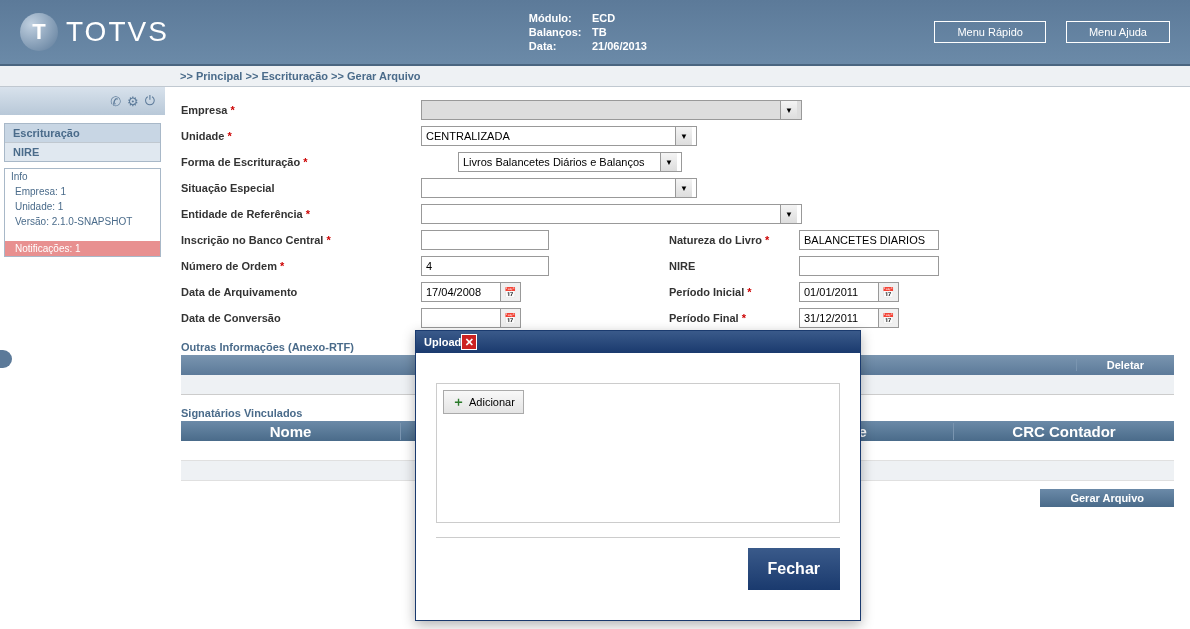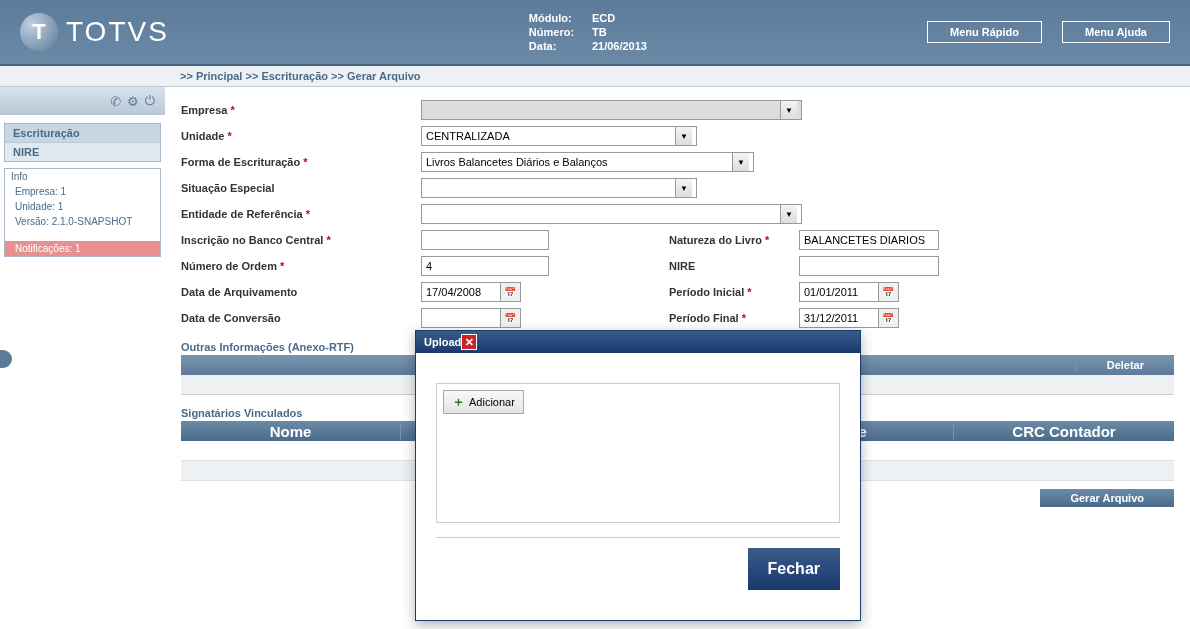--- a/index.html
+++ b/index.html
@@ -7,21 +7,21 @@
 
 
 .header { background: linear-gradient(#5c7a99, #6b8aa8); color: #fff; height: 66px; display: flex; align-items: center; padding: 0 20px; border-bottom: 2px solid #4a6580; }
 .logo { display: flex; align-items: center; gap: 8px; }
 .logo-icon { width: 38px; height: 38px; background: radial-gradient(circle at 30% 30%, #c0d0e0, #5c7a99); border-radius: 50%; display: flex; align-items: center; justify-content: center; color: #fff; font-size: 22px; font-weight: bold; }
 .logo-text { font-size: 28px; letter-spacing: 2px; font-weight: 300; }
 .header-info { margin-left: 360px; font-size: 11px; font-weight: bold; }
 .header-info div { margin: 2px 0; }
 .header-info span:first-child { display: inline-block; width: 60px; }
 .header-buttons { margin-left: auto; display: flex; gap: 20px; }
-.header-btn { border: 1px solid #fff; background: transparent; color: #fff; padding: 4px 22px; font-size: 11px; font-weight: bold; cursor: pointer; }
+.header-btn { border: 1px solid #fff; background: transparent; color: #fff; padding: 4px 22px; font-size: 11px; font-weight: normal; cursor: pointer; }
 
 
 .breadcrumb-bar { background: #eef1f4; border-bottom: 1px solid #c0c8d0; padding: 4px 0 4px 180px; font-size: 11px; color: #4a6b8a; font-weight: bold; }
 .breadcrumb-bar span { color: #4a6b8a; }
 
 
 .container { display: flex; }
 .sidebar { width: 165px; background: #fff; }
 .sidebar-toolbar { height: 28px; background: linear-gradient(#d8e2ec, #b8c8d8); display: flex; justify-content: flex-end; align-items: center; gap: 6px; padding-right: 10px; }
 .sidebar-toolbar-icon { color: #5c7a99; font-size: 13px; cursor: pointer; }
@@ -76,21 +76,21 @@
 </head>
 <body>
 
 <div class="header">
   <div class="logo">
     <div class="logo-icon">T</div>
     <div class="logo-text">TOTVS</div>
   </div>
   <div class="header-info">
     <div><span>Módulo:</span> <span>ECD</span></div>
-    <div><span>Número:</span> <span>TB</span></div>
+    <div><span>Balanços:</span> <span>TB</span></div>
     <div><span>Data:</span> <span>21/06/2013</span></div>
   </div>
   <div class="header-buttons">
     <button class="header-btn">Menu Rápido</button>
     <button class="header-btn">Menu Ajuda</button>
   </div>
 </div>
 
 <div class="breadcrumb-bar">
   <span>&gt;&gt;</span> <span>Principal</span>
@@ -128,21 +128,21 @@
     </div>
     <div class="form-row">
       <div class="form-label"><span>Unidade</span> <span class="req">*</span></div>
       <div class="form-select" style="width:276px;">
           <span>CENTRALIZADA</span>
           <span class="select-arrow">▼</span>
         </div>
     </div>
     <div class="form-row">
       <div class="form-label"><span>Forma de Escrituração</span> <span class="req">*</span></div>
-      <div class="form-select" style="width:333px;">
+      <div class="form-select" style="width:224px;margin-left:37px;">
           <span>Livros Balancetes Diários e Balanços</span>
           <span class="select-arrow">▼</span>
         </div>
     </div>
     <div class="form-row">
       <div class="form-label"><span>Situação Especial</span></div>
       <div class="form-select" style="width:276px;">
           <span></span>
           <span class="select-arrow">▼</span>
         </div>

